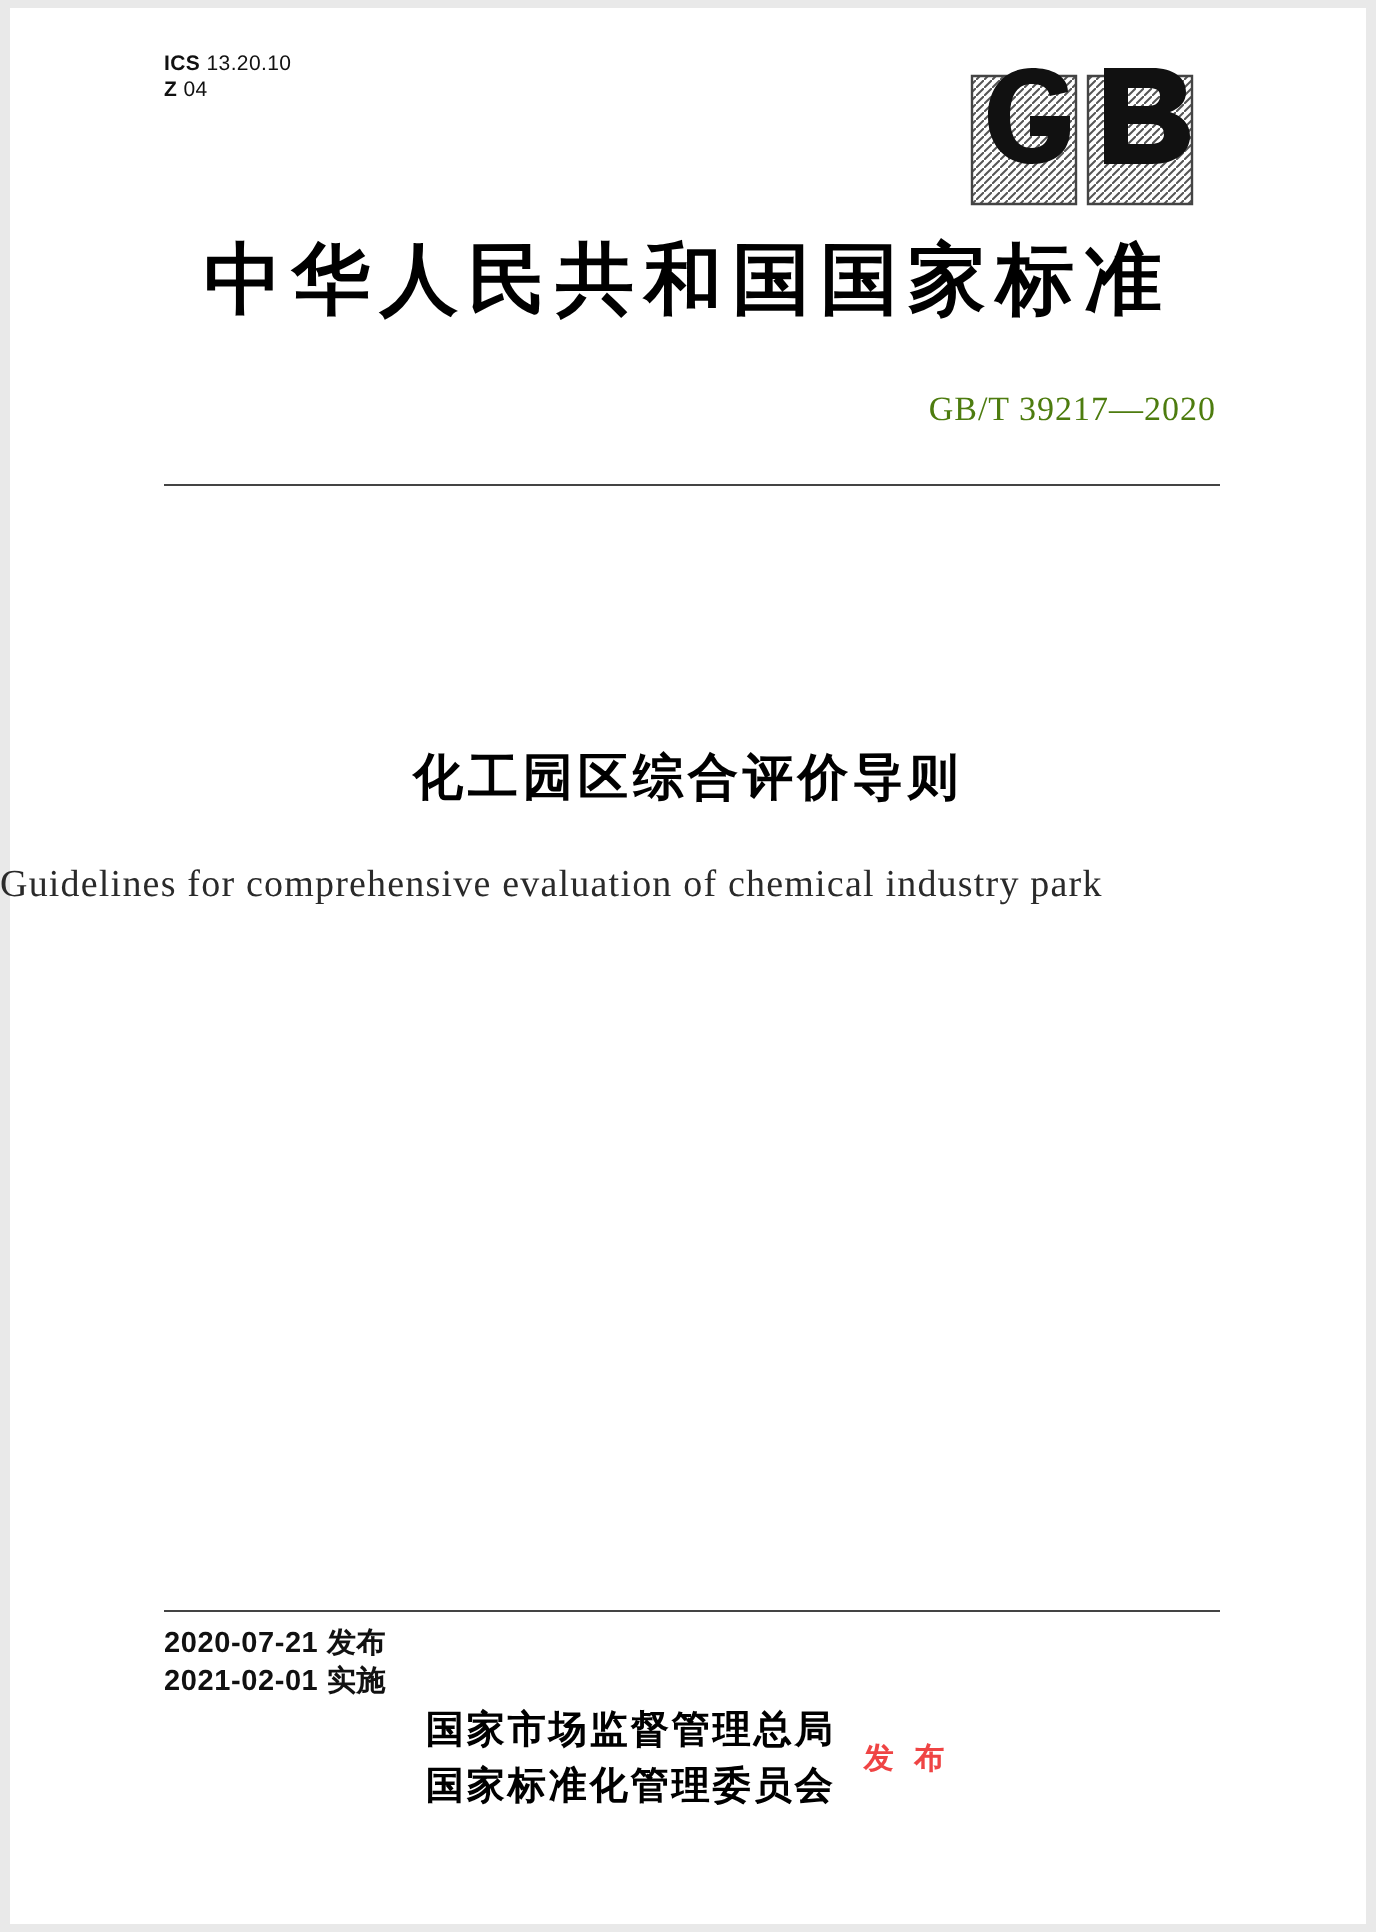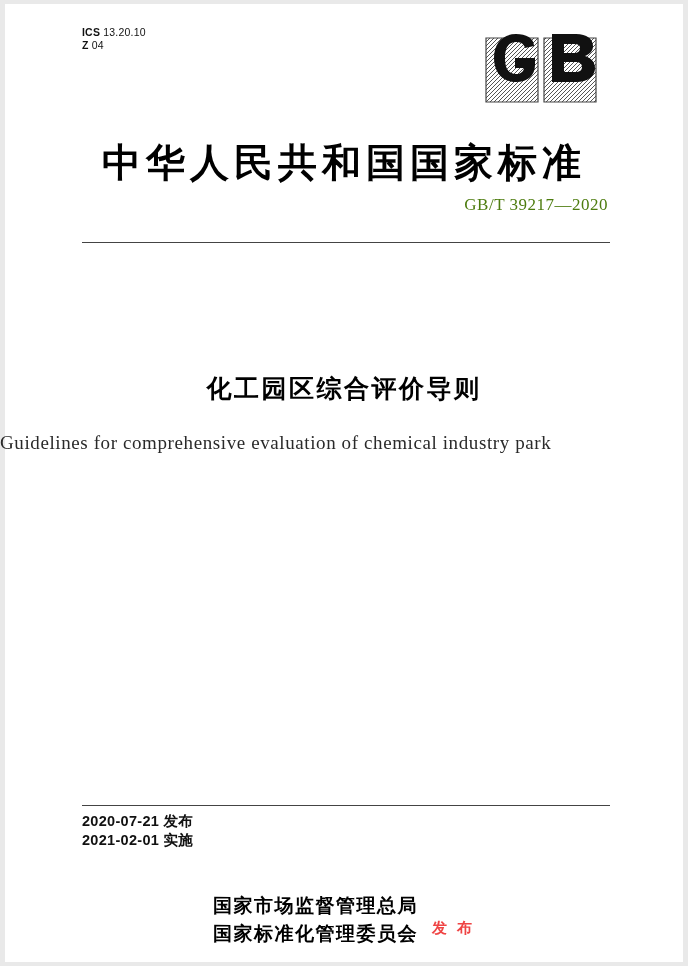--- a/index.html
+++ b/index.html
@@ -45,21 +45,21 @@
     width: 130px;
     height: 84px;
   }
   .gb-logo svg { display: block; width: 130px; height: 84px; }
 
   
   .cn-standard-title {
     position: absolute;
     left: 0;
     right: 0;
-    top: 136px;
+    top: 113px;
     text-align: center;
     font-family: "Liberation Sans", sans-serif;
     font-weight: bold;
     font-size: 39px;
     letter-spacing: 5px;
     color: #000;
     white-space: nowrap;
   }
 
   
@@ -128,22 +128,20 @@
   .dates .date-item { white-space: nowrap; }
 
   
   .issuer {
     position: absolute;
     left: 0;
     right: 0;
     top: 852px;
     display: flex;
     justify-content: center;
-    align-items: center;
-    margin-top: 40px;
   }
   .issuer-names {
     font-family: "Liberation Sans", sans-serif;
     font-weight: bold;
     font-size: 19px;
     line-height: 1.45;
     letter-spacing: 1.5px;
     color: #000;
     text-align: center;
   }

